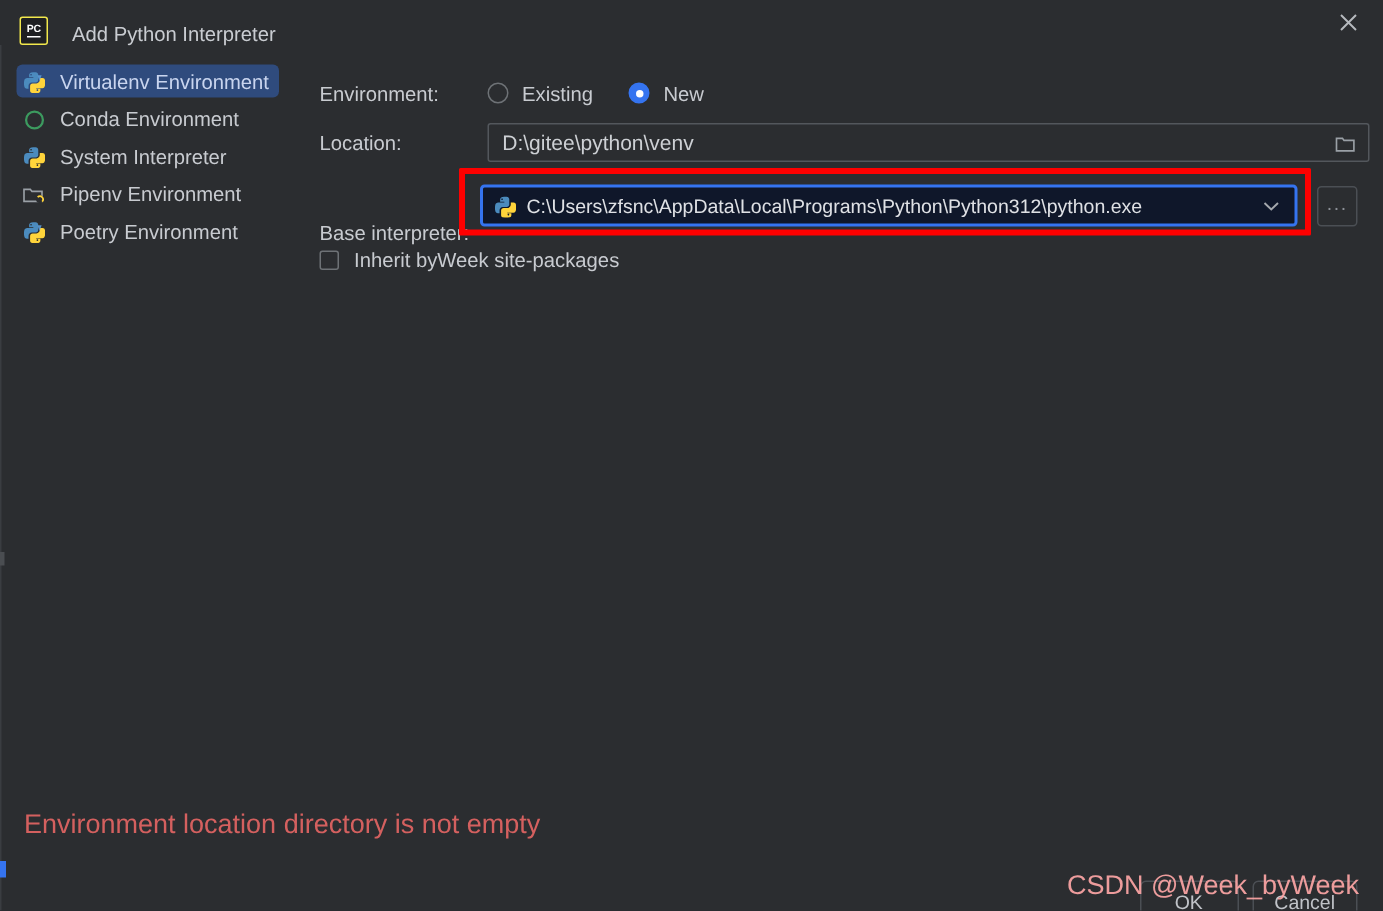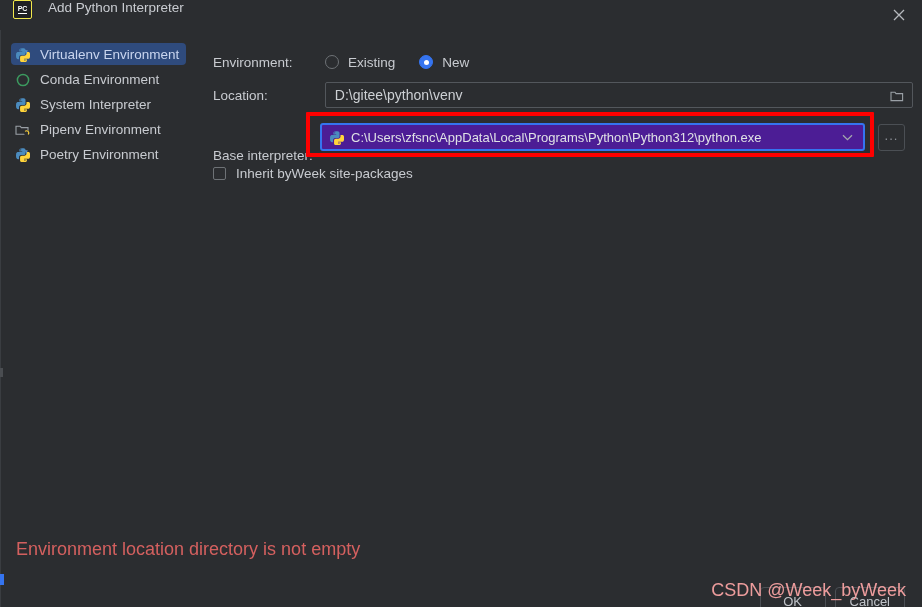--- a/index.html
+++ b/index.html
@@ -13,21 +13,21 @@
     position: relative;
     width: 922px; height: 607px;
     background: #2b2d30;
     color: #dfe1e5;
   }
 
   
   .titlebar {
     position: absolute; top: 0; left: 0;
     width: 922px; height: 30px;
-    display: flex; align-items: flex-start;
+    display: flex; align-items: flex-end;
     background: #2b2d30;
   }
   .pc-logo {
     width: 19px; height: 19px;
     margin-left: 13px;
     border: 1.5px solid #f2e84c;
     border-radius: 2px;
     background: #1f2022;
     display: flex; flex-direction: column;
     align-items: center; justify-content: center;
@@ -138,21 +138,21 @@
     width: 20px; height: 20px;
     display: flex; align-items: center; justify-content: center;
     cursor: pointer;
   }
 
   .row-base { height: 30px; margin-bottom: 10px; }
   .row-base .row-label { width: 107px; margin-top: 37px; }
   .combo {
     position: relative;
     width: 545px; height: 28px;
-    background: #4c1d95;
+    background: #0f172a;
     border: 2px solid #3574f0;
     border-radius: 3px;
     display: flex; align-items: center;
     padding-left: 7px;
     font-size: 13px; color: #dfe1e5;
     cursor: pointer;
   }
   .combo .py-ico { margin-right: 7px; display: flex; }
   .chevron {
     position: absolute; right: 10px; top: 0; bottom: 0;

